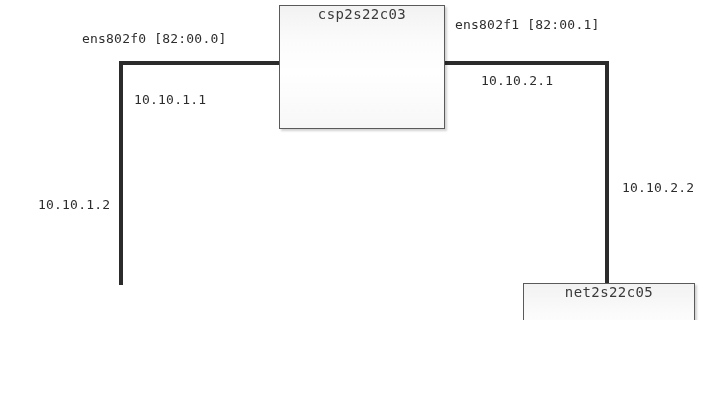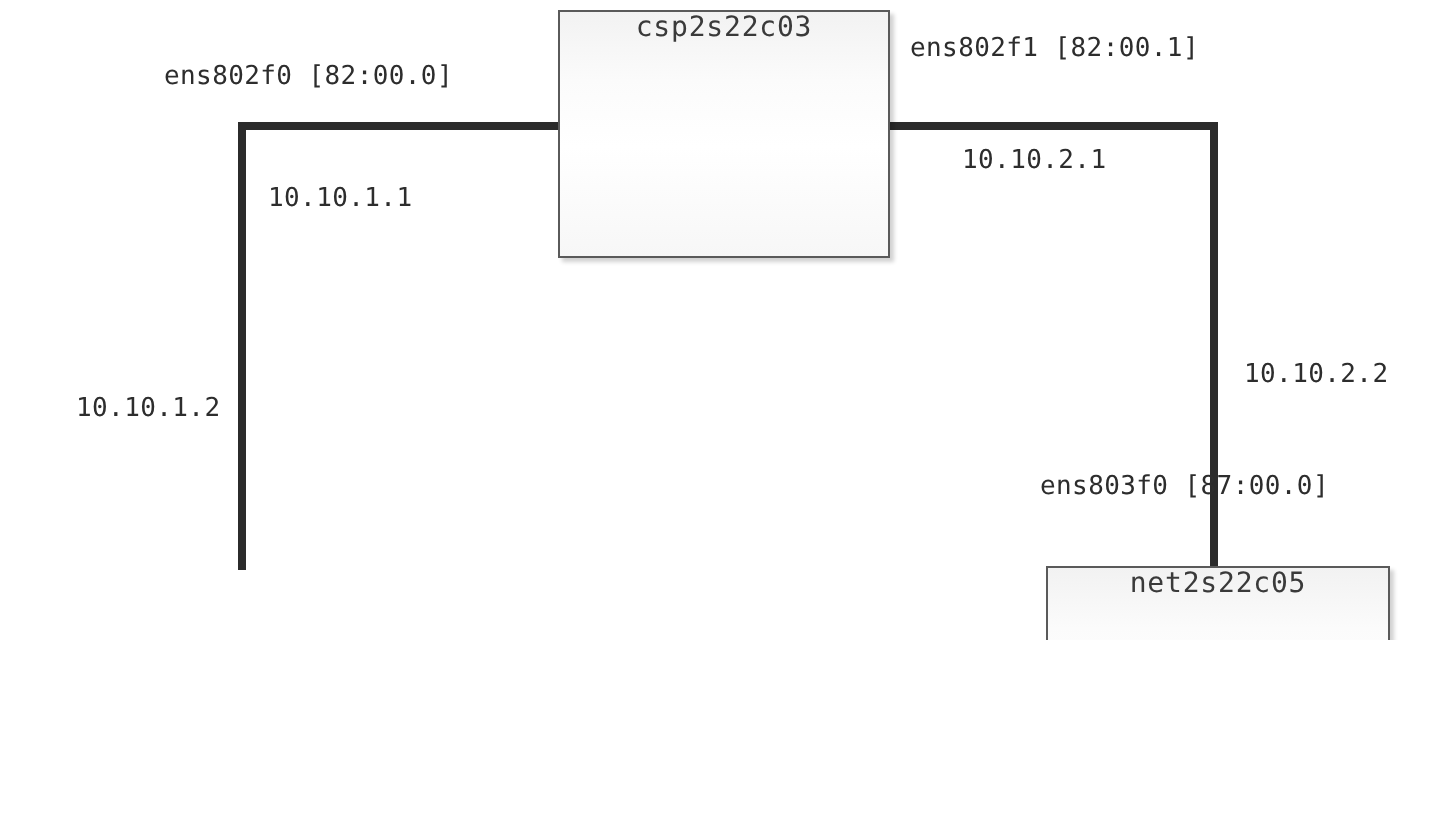--- a/index.html
+++ b/index.html
@@ -81,21 +81,20 @@
   <div class="seg h" id="seg-right-h"></div>
   <div class="seg v" id="seg-right-v"></div>
 
   <div class="edge-label" id="lbl-if-top-left">ens802f0 [82:00.0]</div>
   <div class="edge-label" id="lbl-ip-top-left">10.10.1.1</div>
   <div class="edge-label" id="lbl-ip-bot-left">10.10.1.2</div>
 
   <div class="edge-label" id="lbl-if-top-right">ens802f1 [82:00.1]</div>
   <div class="edge-label" id="lbl-ip-top-right">10.10.2.1</div>
   <div class="edge-label" id="lbl-ip-bot-right">10.10.2.2</div>
-  <div class="edge-label" id="lbl-if-bot-right">ens803f0 [87:00.0]</div>
 
   <div class="node" id="node-top">
     <span class="node-label">csp2s22c03</span>
   </div>
 
 
   <div class="node" id="node-right">
     <span class="node-label">net2s22c05</span>
   </div>
 

